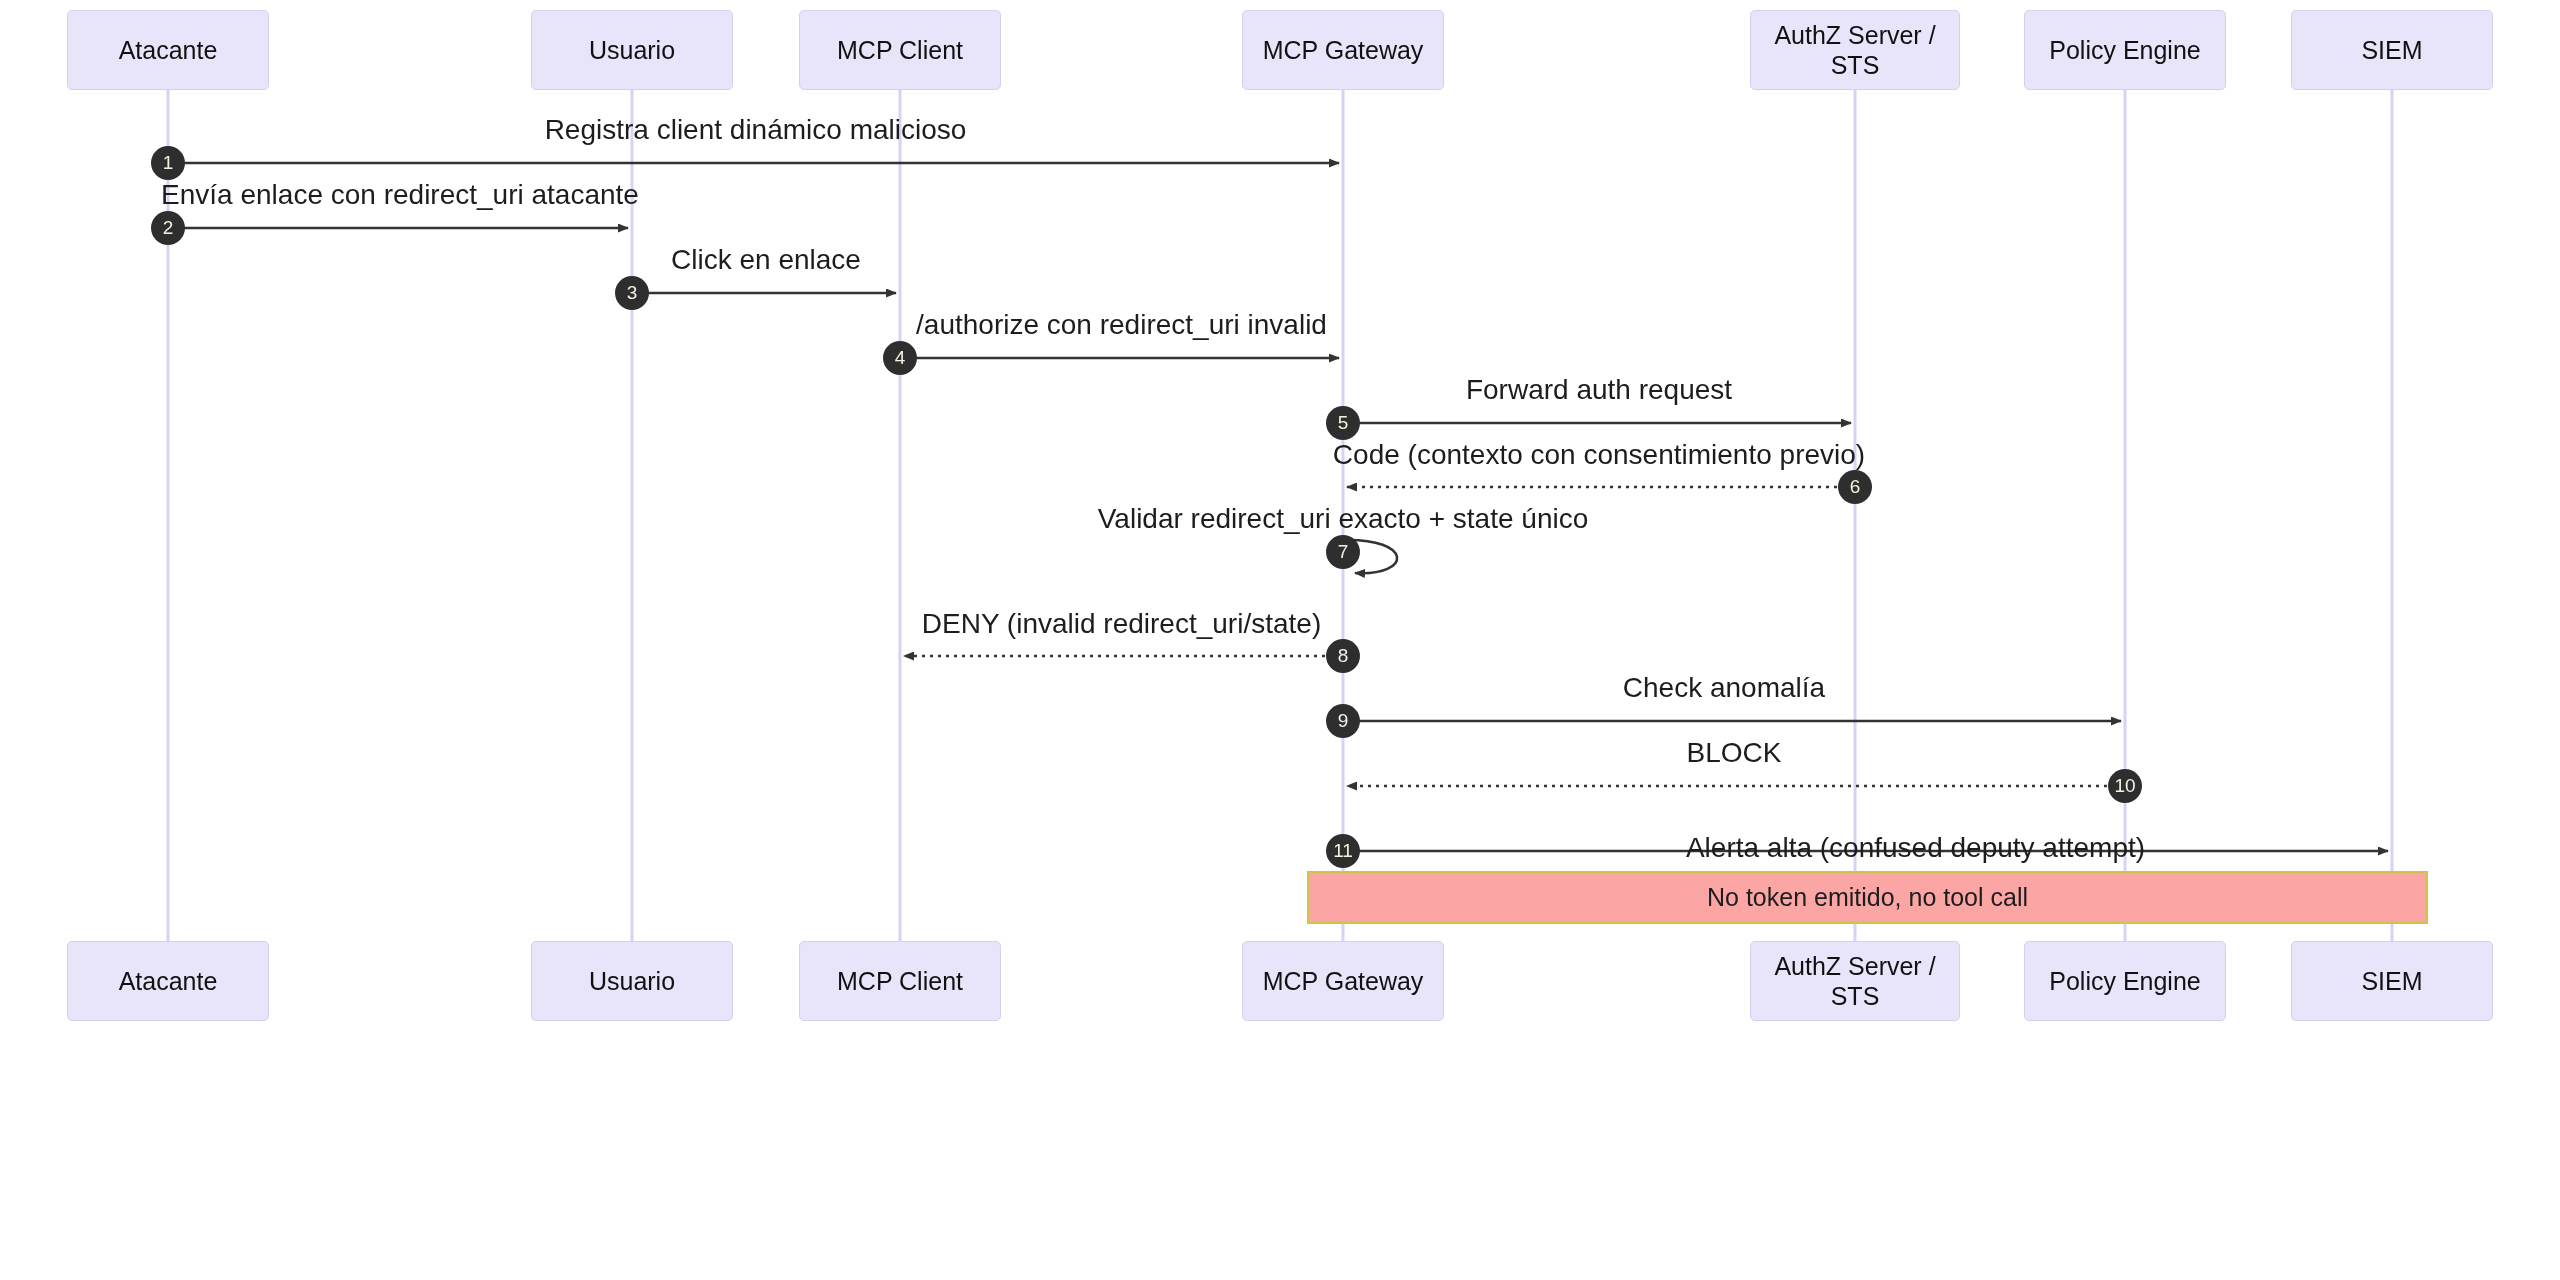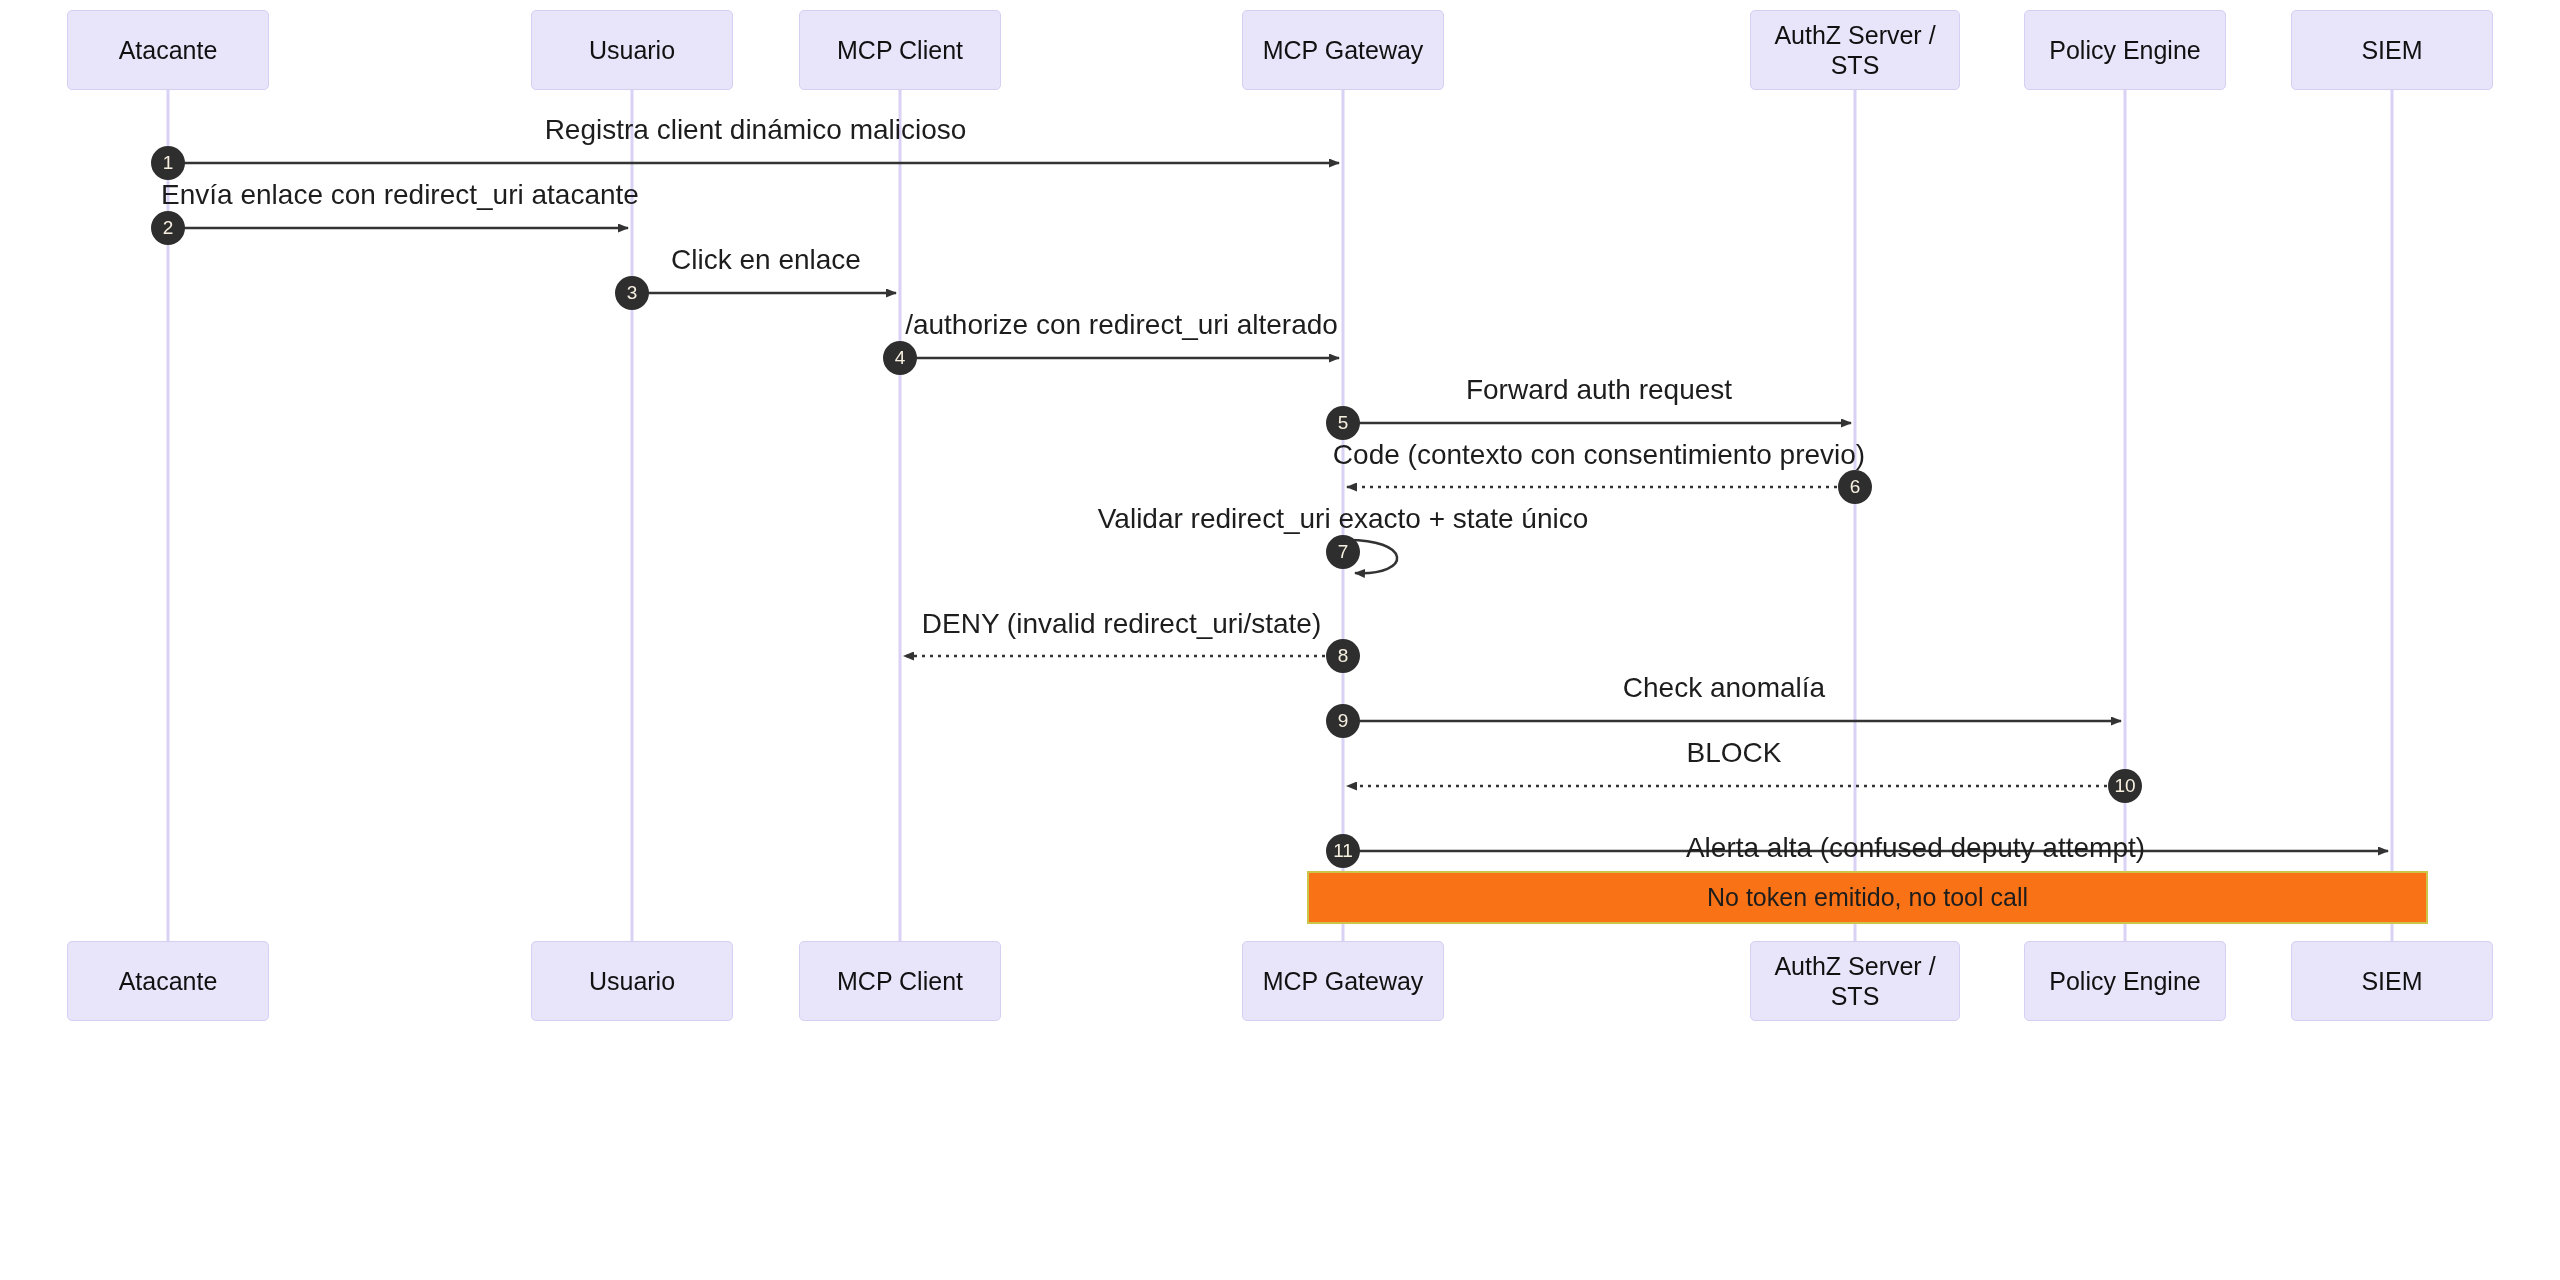--- a/index.html
+++ b/index.html
@@ -60,21 +60,21 @@
     font-family: "Liberation Sans", sans-serif;
     display: flex;
     align-items: center;
     justify-content: center;
     transform: translate(-50%, -50%);
     z-index: 6;
   }
   .note-box {
     position: absolute;
     box-sizing: border-box;
-    background: #f97316;
+    background: #fca5a5;
     border: 2px solid #cdc44a;
     display: flex;
     align-items: center;
     justify-content: center;
     color: #1d1d1d;
     font-size: 25px;
     font-family: "Liberation Sans", sans-serif;
     z-index: 4;
   }
 </style>
@@ -159,21 +159,21 @@
         <span>Policy Engine</span>
       </div>
       <div class="actor-box" style="left: 2291px; top: 941px; width: 202px; height: 80px;">
         <span>SIEM</span>
       </div>
     </div>
   <div id="labels-layer">
       <div class="msg-label" style="left: 755.5px; top: 114px;">Registra client dinámico malicioso</div>
       <div class="msg-label" style="left: 400px; top: 179px;">Envía enlace con redirect_uri atacante</div>
       <div class="msg-label" style="left: 766px; top: 244px;">Click en enlace</div>
-      <div class="msg-label" style="left: 1121.5px; top: 309px;">/authorize con redirect_uri alterado</div>
+      <div class="msg-label" style="left: 1121.5px; top: 309px;">/authorize con redirect_uri invalid</div>
       <div class="msg-label" style="left: 1599px; top: 374px;">Forward auth request</div>
       <div class="msg-label" style="left: 1599px; top: 439px;">Code (contexto con consentimiento previo)</div>
       <div class="msg-label" style="left: 1343px; top: 503px;">Validar redirect_uri exacto + state único</div>
       <div class="msg-label" style="left: 1121.5px; top: 608px;">DENY (invalid redirect_uri/state)</div>
       <div class="msg-label" style="left: 1724px; top: 672px;">Check anomalía</div>
       <div class="msg-label" style="left: 1734px; top: 737px;">BLOCK</div>
       <div class="msg-label" style="left: 1867.5px; top: 832px; margin-left: 48px;">Alerta alta (confused deputy attempt)</div>
     </div>
   <div id="badges-layer">
       <div class="seq-num" style="left: 168px; top: 163px;">1</div>

